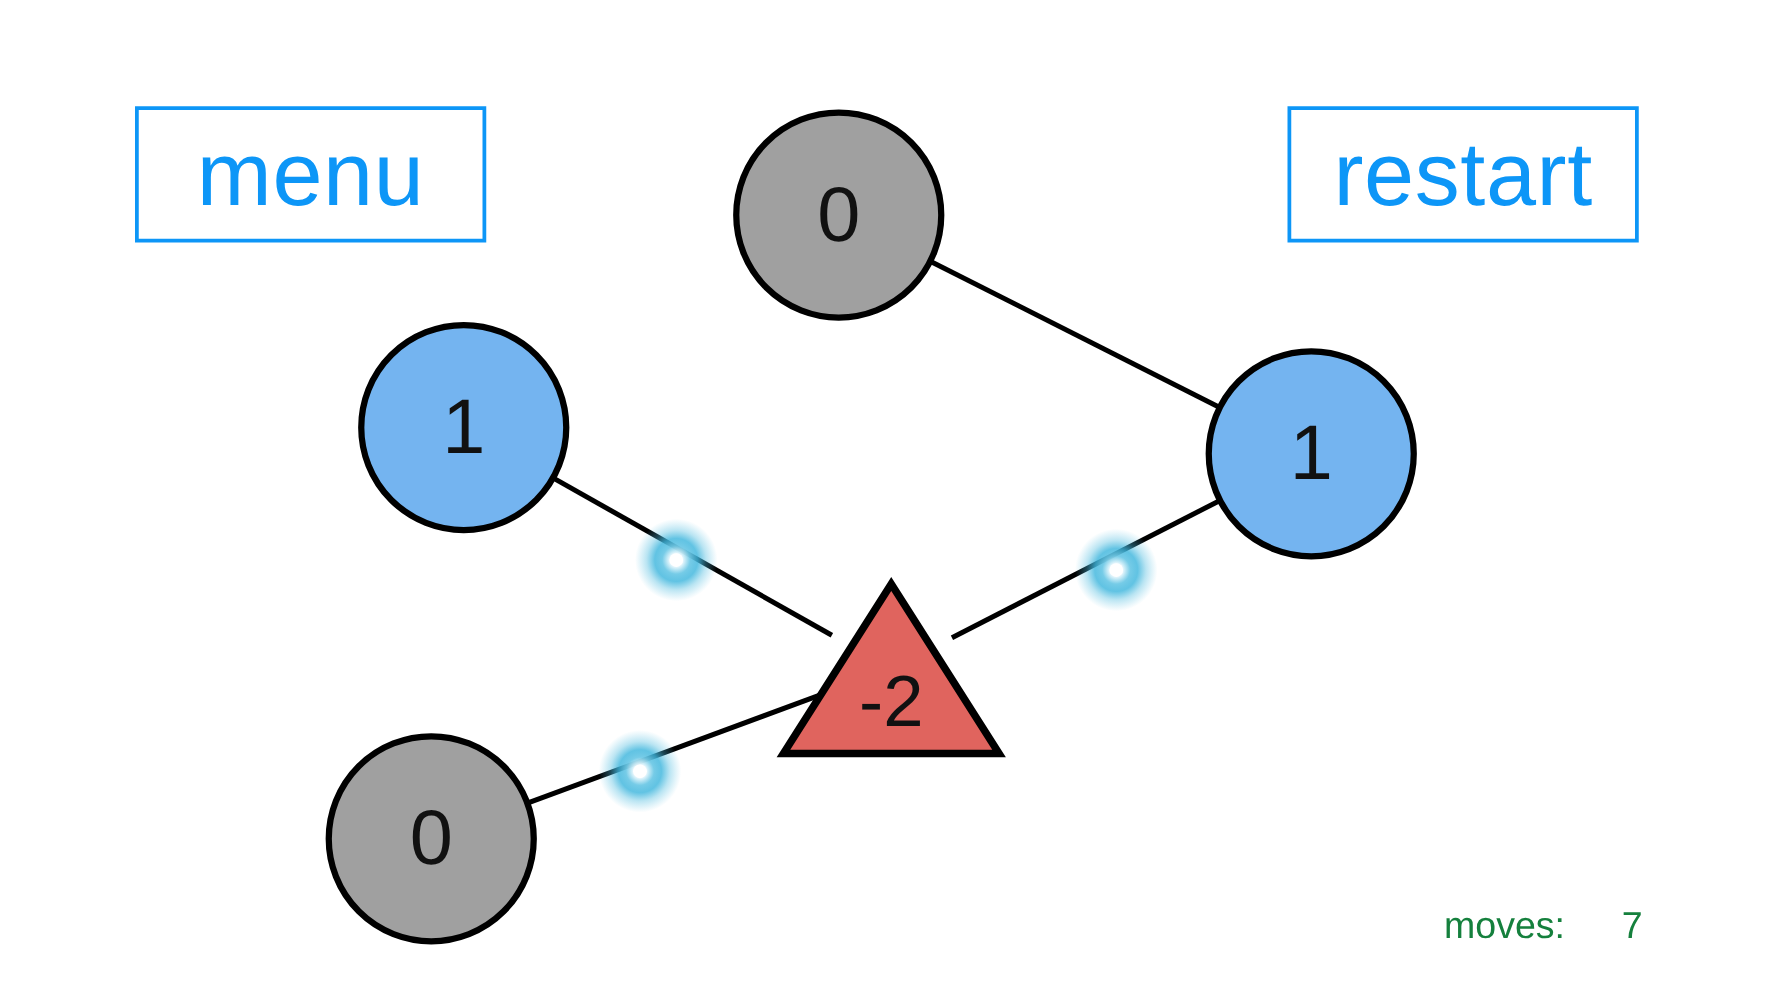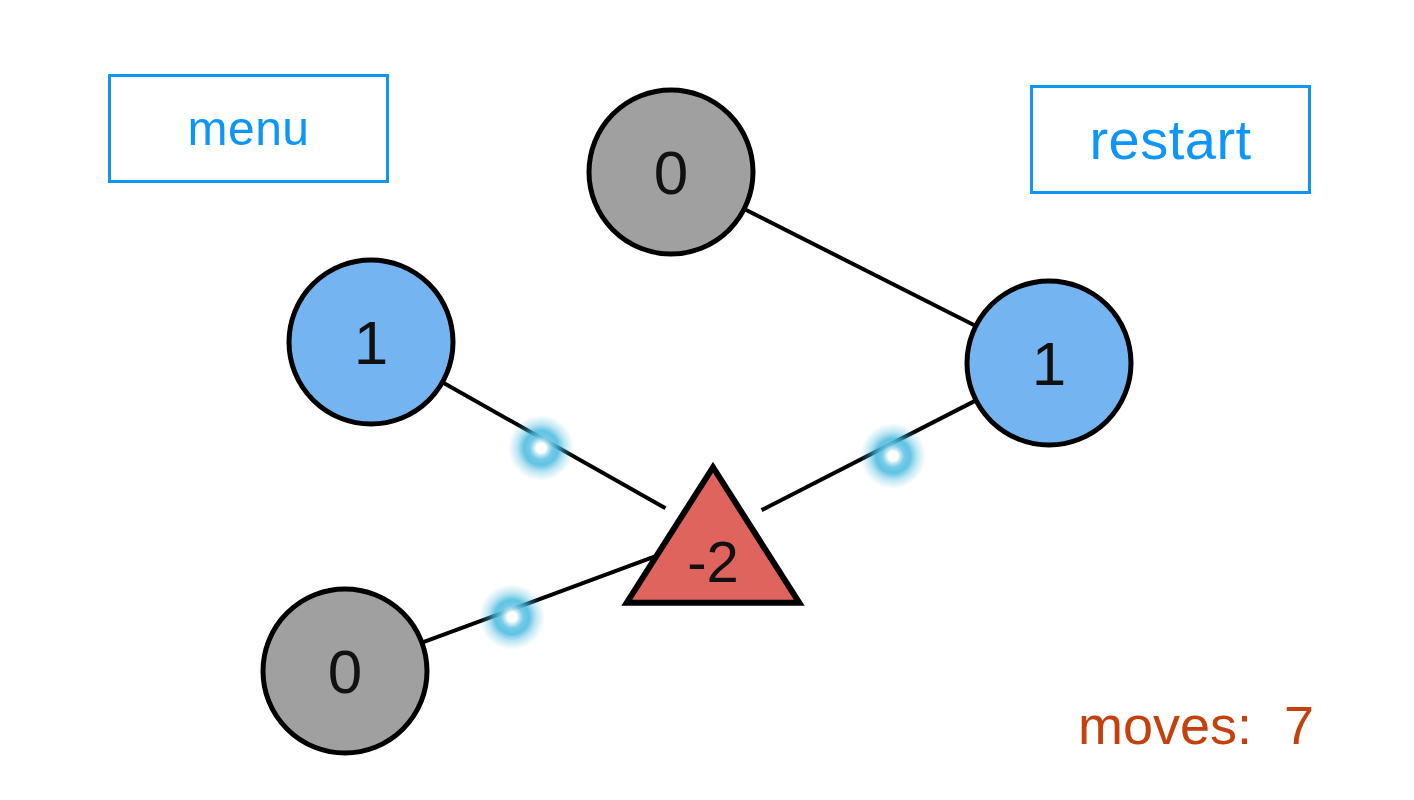--- a/index.html
+++ b/index.html
@@ -35,42 +35,42 @@
     align-items: center;
     justify-content: center;
     font-family: "Liberation Sans", sans-serif;
     font-weight: 300;
     letter-spacing: 0.5px;
     cursor: pointer;
     user-select: none;
   }
   #menu-button {
     left: 108px;
-    top: 74px;
+    top: 85px;
     width: 281px;
     height: 109px;
-    font-size: 48px;
+    font-size: 72px;
   }
   #restart-button {
     left: 1030px;
     top: 85px;
     width: 281px;
     height: 109px;
-    font-size: 56px;
+    font-size: 72px;
   }
 
   
   #score-panel {
     position: absolute;
     right: 100px;
     bottom: 40px;
-    color: #c2410c;
+    color: #15803d;
     font-family: "Liberation Sans", sans-serif;
     font-weight: 300;
-    font-size: 54px;
+    font-size: 30px;
     line-height: 1.28;
     text-align: right;
     user-select: none;
   }
   .score-row {
     display: flex;
     justify-content: flex-end;
     align-items: baseline;
     white-space: nowrap;
   }

